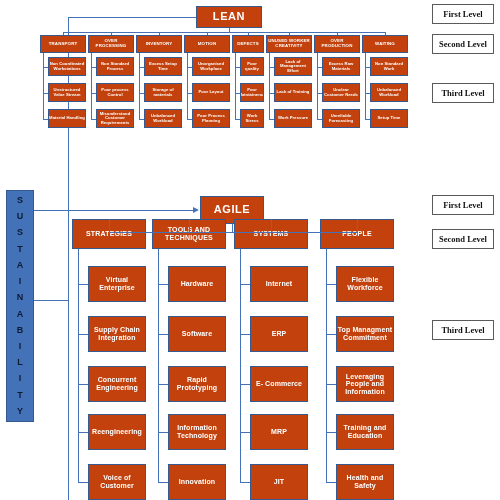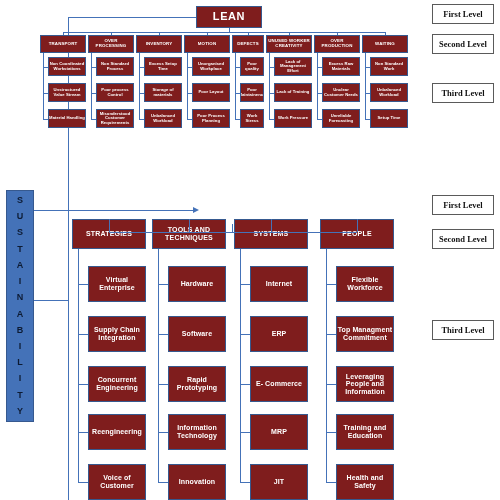--- a/index.html
+++ b/index.html
@@ -15,21 +15,21 @@
     font-family: "Liberation Sans", sans-serif;
   }
   #canvas {
     position: absolute;
     left: 0; top: 0;
     width: 500px;
     height: 500px;
   }
   .node {
     position: absolute;
-    background: #7f1d1d;
+    background: #c2410c;
     border: 1px solid #36598f;
     color: #ffffff;
     display: flex;
     align-items: center;
     justify-content: center;
     text-align: center;
     box-sizing: border-box;
     line-height: 1.08;
     font-weight: bold;
     letter-spacing: 0.1px;
@@ -188,20 +188,21 @@
       <span>I</span>
       <span>N</span>
       <span>A</span>
       <span>B</span>
       <span>I</span>
       <span>L</span>
       <span>I</span>
       <span>T</span>
       <span>Y</span>
     </div>
+    <div class="node root" style="left: 200px; top: 196px; width: 64px; height: 28px;">AGILE</div>
     <div class="line h" style="left: 34px; top: 210px; width: 159px;"></div>
     <div class="arrowhead" style="left: 193px; top: 206.5px;"></div>
     <div class="line h" style="left: 34px; top: 300px; width: 34px;"></div>
     <div class="line v" style="left: 68px; top: 205px; height: 295px;"></div>
     <div class="node agile-lvl2" style="left: 72px; top: 219px; width: 74px; height: 30px;">STRATEGIES</div>
     <div class="line v" style="left: 109px; top: 219px; height: 13px;"></div>
     <div class="line v" style="left: 78px; top: 249px; height: 233px;"></div>
     <div class="node agile-lvl3" style="left: 88px; top: 266px; width: 58px; height: 36px;">Virtual Enterprise</div>
     <div class="line h" style="left: 78px; top: 284px; width: 10px;"></div>
     <div class="node agile-lvl3" style="left: 88px; top: 316px; width: 58px; height: 36px;">Supply Chain Integration</div>

